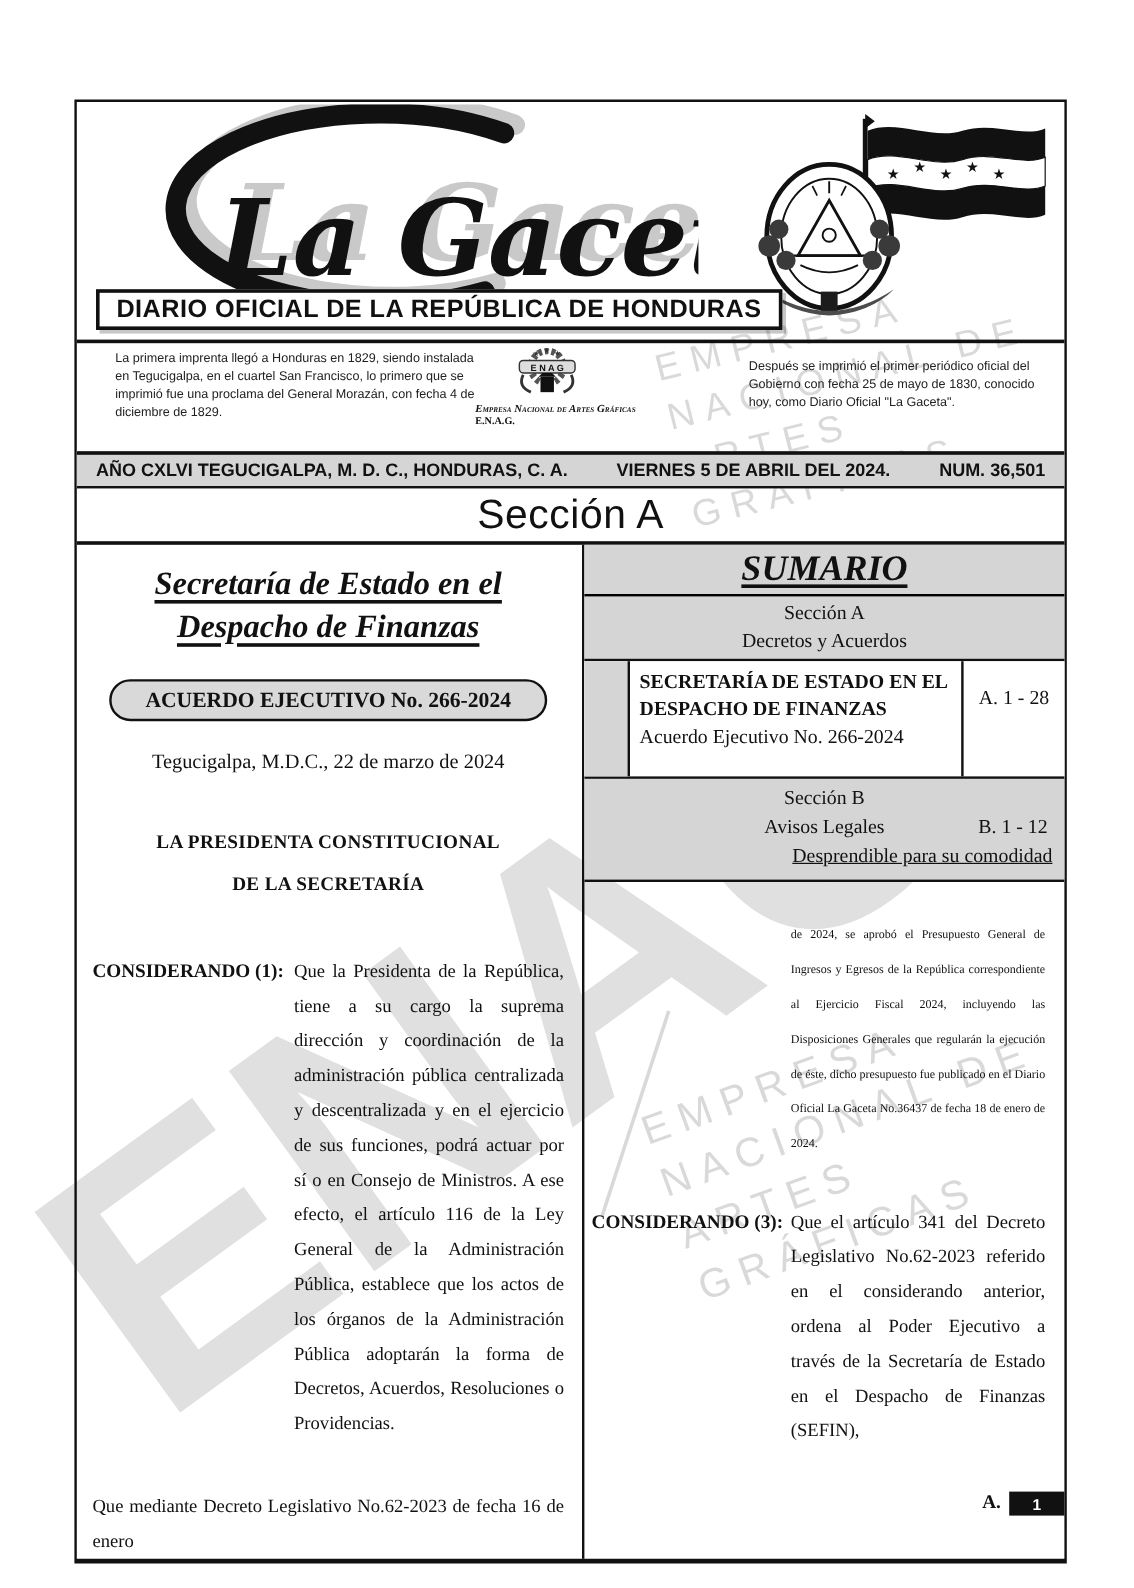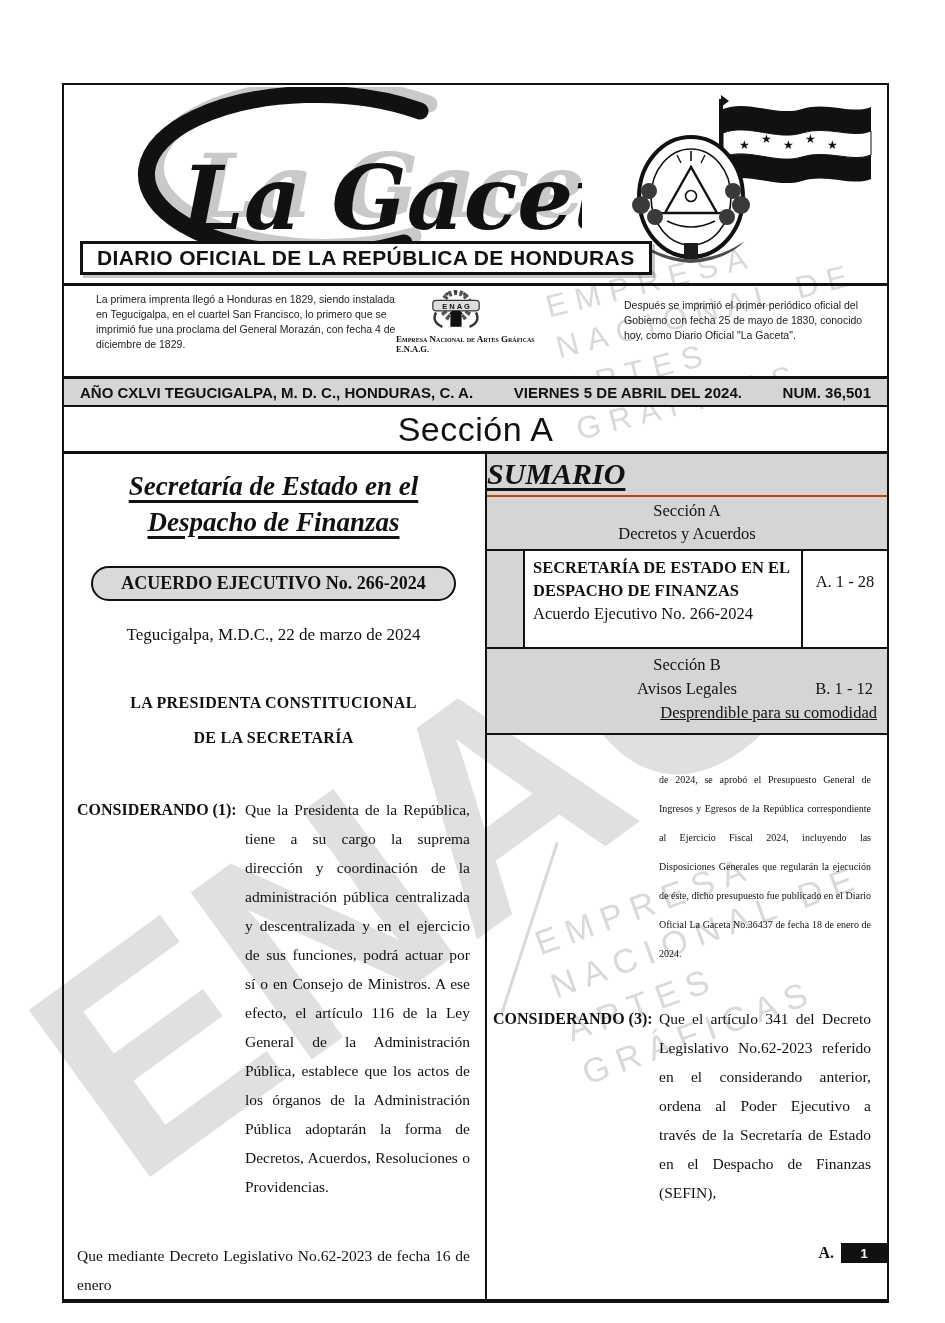--- a/index.html
+++ b/index.html
@@ -28,21 +28,21 @@
   .coat-svg{position:absolute;right:8px;top:8px;}
   .subtitle-box{position:absolute;left:16px;bottom:8px;background:#fff;border:3px solid #111;
                 box-shadow:3px 3px 0 rgba(0,0,0,.22);padding:2px 14px;
                 font-family:"Liberation Sans",sans-serif;font-weight:bold;font-size:21px;letter-spacing:.4px;}
 
   
   .info-band{display:flex;height:90px;padding:6px 10px 2px 32px;box-sizing:border-box;}
   .info-note{font-family:"Liberation Sans",sans-serif;font-size:10.5px;line-height:1.42;color:#222;}
   .info-left{width:300px;}
   .enag-block{width:220px;text-align:left;margin-top:-2px;}
-  .enag-caption{font-size:9px;font-weight:bold;font-variant:small-caps;line-height:1.15;}
+  .enag-caption{font-size:9px;font-weight:bold;font-style:italic;font-variant:small-caps;line-height:1.15;}
   .enag-abbr{font-size:8.5px;font-weight:bold;}
   .info-right{width:250px;margin-left:8px;margin-top:6px;}
 
   
   .date-bar{display:flex;justify-content:space-between;align-items:center;height:26px;
             background:#d5d5d5;border-top:3px solid #111;border-bottom:2px solid #111;
             font-family:"Liberation Sans",sans-serif;font-weight:bold;font-size:15px;padding:0 16px;}
 
   
   .section-a{height:44px;border-bottom:3px solid #111;display:flex;align-items:center;justify-content:center;
@@ -59,22 +59,22 @@
                text-align:center;font-weight:bold;font-size:18px;padding:5px 4px;}
   .dateline{text-align:center;font-size:17px;margin-top:24px;}
   .authority{text-align:center;font-weight:bold;font-size:16px;line-height:35px;margin-top:40px;letter-spacing:.3px;}
 
   .cons-row{display:flex;margin-top:40px;font-size:15.5px;}
   .cons-label{width:168px;flex-shrink:0;font-weight:bold;line-height:29px;font-size:16px;}
   .cons-text{flex:1;text-align:justify;line-height:29px;}
 
   
   .sumario{border-bottom:2px solid #111;background:#d5d5d5;}
-  .sumario-title{font-weight:bold;font-style:italic;font-size:30px;padding:3px 0 4px 0;
-                 border-bottom:2px solid #c2410c;}
+  .sumario-title{text-align:center;font-weight:bold;font-style:italic;font-size:30px;padding:3px 0 4px 0;
+                 border-bottom:2px solid #000000;}
   .sumario-title span{text-decoration:underline;text-decoration-thickness:3px;text-underline-offset:4px;}
   .sumario-secA{text-align:center;font-size:16.5px;line-height:23px;padding:2px 0 4px 0;border-bottom:2px solid #111;}
   .sumario-entry{display:flex;background:#fff;border-bottom:2px solid #111;height:96px;}
   .entry-strip{width:36px;background:#d5d5d5;border-right:2px solid #111;}
   .entry-main{flex:1;padding:5px 8px;border-right:2px solid #111;}
   .entry-title{font-weight:bold;font-size:16.5px;line-height:23px;}
   .entry-sub{font-size:16.5px;line-height:23px;}
   .entry-pages{width:84px;text-align:center;font-size:16.5px;padding-top:21px;box-sizing:border-box;}
   .sumario-secB{padding:4px 10px 8px 10px;font-size:16.5px;line-height:24px;}
   .secB-line1{text-align:center;}

